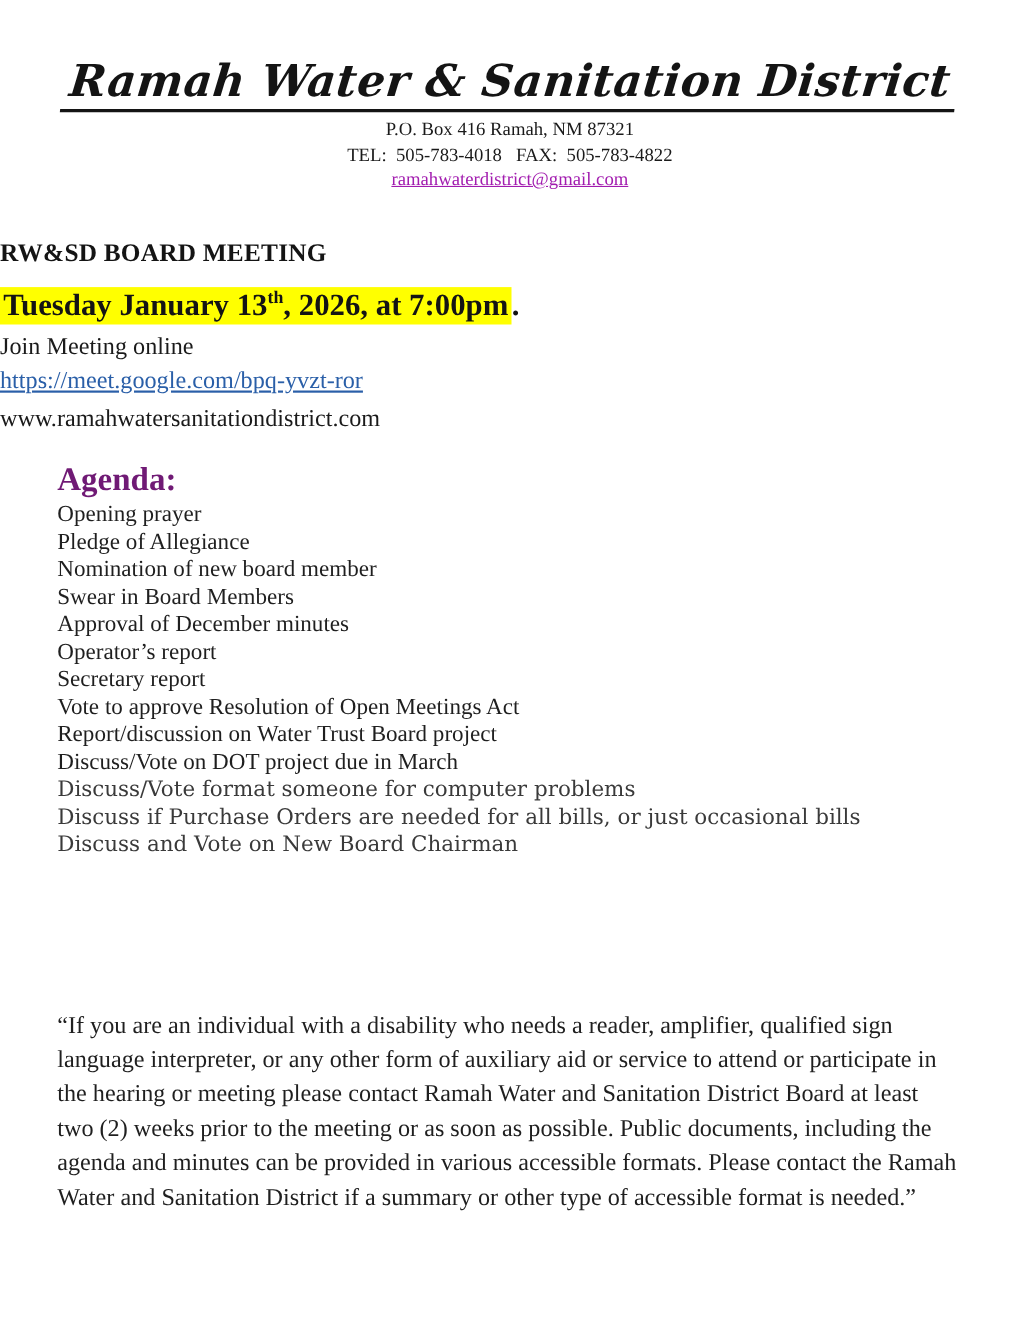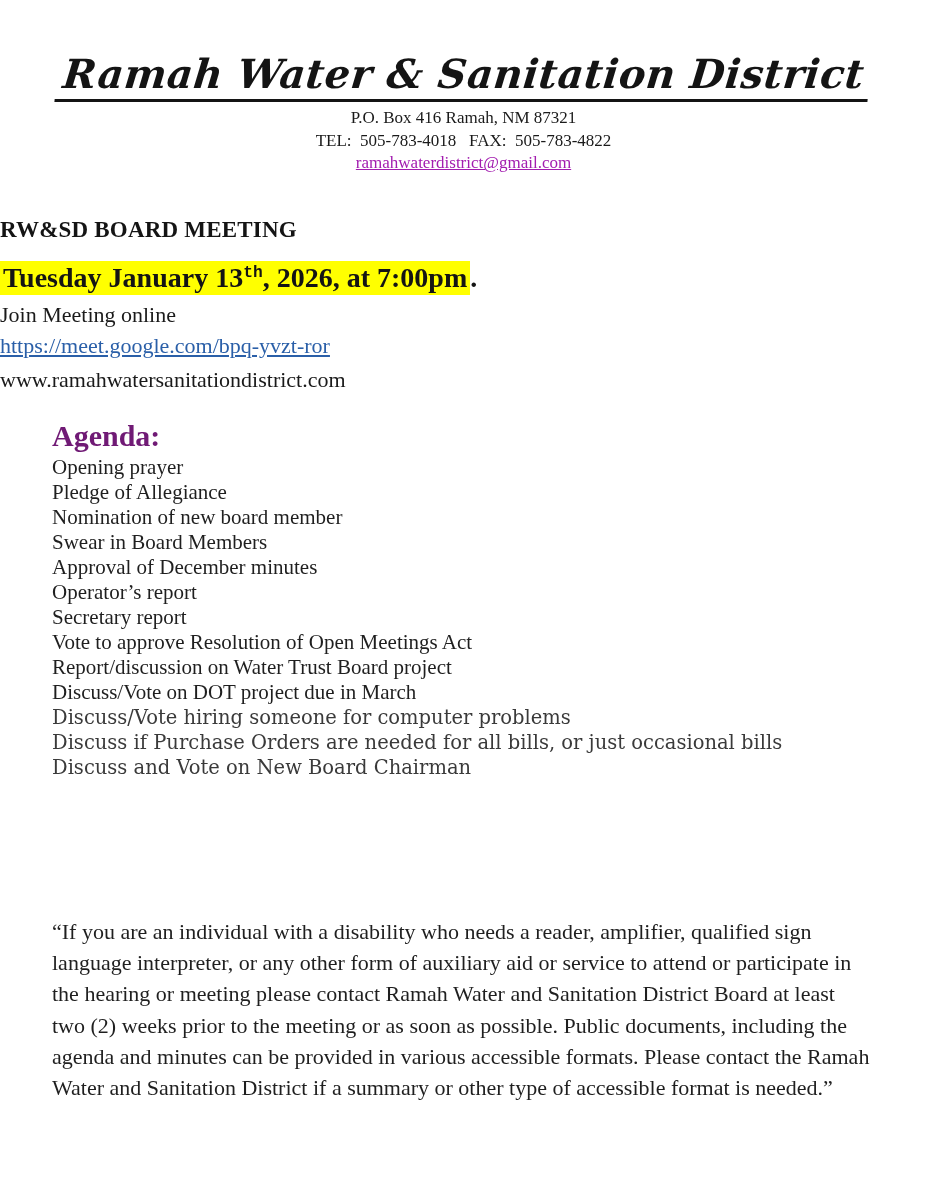--- a/index.html
+++ b/index.html
@@ -80,21 +80,20 @@
   }
   .hl {
     background: #ffff00;
     padding: 1px 3px 2px 3px;
   }
   .ordinal {
     font-size: 0.58em;
     vertical-align: super;
     line-height: 0;
     font-weight: 700;
-    font-family: Liberation Mono, monospace;
   }
   .join-line {
     margin-top: 6px;
     font-size: 22px;
     color: #1a1a1a;
     line-height: 1.3;
   }
   .meet-link {
     display: inline-block;
     margin-top: 3px;
@@ -195,21 +194,21 @@
       <li class="agenda-item">Opening prayer</li>
       <li class="agenda-item">Pledge of Allegiance</li>
       <li class="agenda-item">Nomination of new board member</li>
       <li class="agenda-item">Swear in Board Members</li>
       <li class="agenda-item">Approval of December minutes</li>
       <li class="agenda-item">Operator’s report</li>
       <li class="agenda-item">Secretary report</li>
       <li class="agenda-item">Vote to approve Resolution of Open Meetings Act</li>
       <li class="agenda-item">Report/discussion on Water Trust Board project</li>
       <li class="agenda-item">Discuss/Vote on DOT project due in March</li>
-      <li class="agenda-item alt-face">Discuss/Vote hiring someone for computer problems</li>
+      <li class="agenda-item alt-face">Discuss/Vote format someone for computer problems</li>
       <li class="agenda-item alt-face">Discuss if Purchase Orders are needed for all bills, or just occasional bills</li>
       <li class="agenda-item alt-face">Discuss and Vote on New Board Chairman</li>
     </ul>
   </div>
 
   <div class="footer-notice">“If you are an individual with a disability who needs a reader, amplifier, qualified sign language interpreter, or any other form of auxiliary aid or service to attend or participate in the hearing or meeting please contact Ramah Water and Sanitation District Board at least two (2) weeks prior to the meeting or as soon as possible. Public documents, including the agenda and minutes can be provided in various accessible formats. Please contact the Ramah Water and Sanitation District if a summary or other type of accessible format is needed.”</div>
 
 </div>
 
 </body></html>

